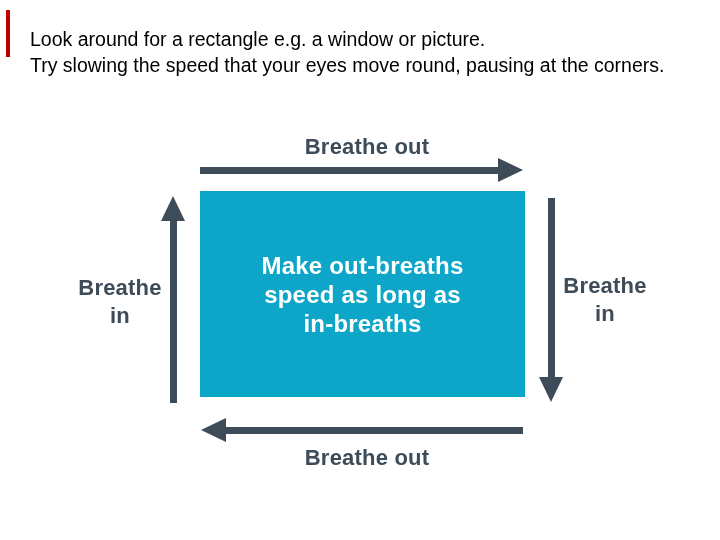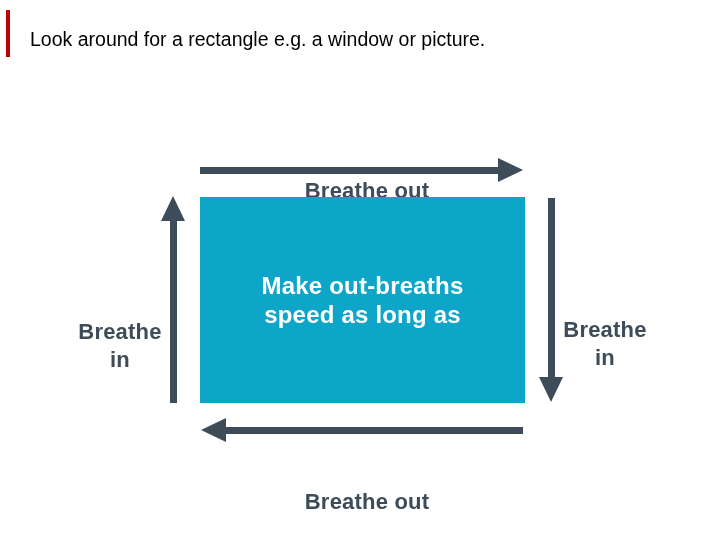--- a/index.html
+++ b/index.html
@@ -16,48 +16,49 @@
     background:var(--bg);
     font-family:"Liberation Sans", sans-serif;
     position:relative;
     overflow:hidden;
   }
   .canvas{position:absolute;left:0;top:0;width:720px;height:540px;background:var(--bg);}
   .accent-mark{position:absolute;left:6px;top:10px;width:4px;height:47px;background:var(--accent-red);}
   .intro{position:absolute;left:30px;top:27px;width:670px;color:var(--ink);
          font-size:19.5px;line-height:25.5px;font-weight:400;}
   .diagram-label{position:absolute;color:var(--slate);font-weight:700;font-size:22px;
-                 text-align:center;line-height:27px;letter-spacing:0.2px;margin-top:44px;}
+                 text-align:center;line-height:27px;letter-spacing:0.2px;}
   .shaft{position:absolute;background:var(--slate);}
   .head{position:absolute;width:0;height:0;}
   .head-right{border-top:12px solid transparent;border-bottom:12px solid transparent;
               border-left:25px solid var(--slate);}
   .head-left{border-top:12px solid transparent;border-bottom:12px solid transparent;
              border-right:25px solid var(--slate);}
   .head-up{border-left:12px solid transparent;border-right:12px solid transparent;
            border-bottom:25px solid var(--slate);}
   .head-down{border-left:12px solid transparent;border-right:12px solid transparent;
              border-top:25px solid var(--slate);}
   .instruction-box{
-    position:absolute;left:200px;top:197px;width:325px;height:206px;
+    position:absolute;left:200px;top:191px;width:325px;height:206px;
     background:var(--teal);
     display:flex;flex-direction:column;align-items:center;justify-content:center;
     color:var(--box-text);font-weight:700;font-size:24px;line-height:29px;
     text-align:center;letter-spacing:0.2px;
   }
 </style>
 </head>
 <body>
 
 <div class="canvas">
 
   <div class="accent-mark"></div>
 
   <div class="intro">
     <div>Look around for a rectangle e.g. a window or picture.</div>
+    <div>Try slowing the speed that your eyes move round, pausing at the corners.</div>
   </div>
 
   <div>
 
     <div class="diagram-label" style="left:242px;top:133px;width:250px;">Breathe out</div>
     <div>
       <div class="shaft" style="left:200px;top:167px;width:300px;height:7px;"></div>
       <div class="head head-right" style="left:498px;top:158px;"></div>
     </div>
 
@@ -66,20 +67,21 @@
       <div>in</div>
     </div>
     <div>
       <div class="head head-up" style="left:161px;top:196px;"></div>
       <div class="shaft" style="left:170px;top:221px;width:7px;height:182px;"></div>
     </div>
 
     <div class="instruction-box">
       <div>Make out-breaths</div>
       <div>speed as long as</div>
+      <div>in-breaths</div>
     </div>
 
     <div class="diagram-label" style="left:530px;top:272px;width:150px;line-height:28px;">
       <div>Breathe</div>
       <div>in</div>
     </div>
     <div>
       <div class="shaft" style="left:548px;top:198px;width:7px;height:179px;"></div>
       <div class="head head-down" style="left:539px;top:377px;"></div>
     </div>

